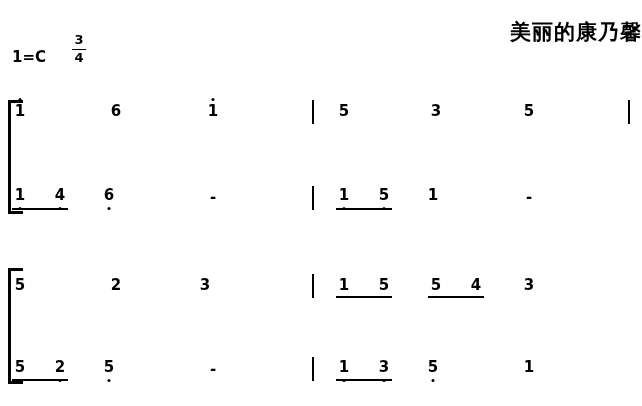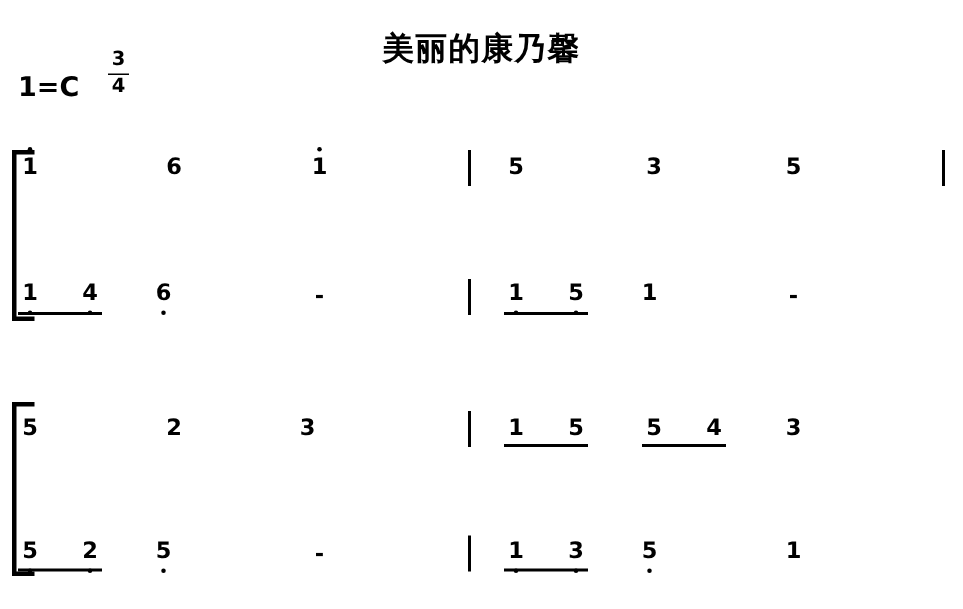--- a/index.html
+++ b/index.html
@@ -19,32 +19,32 @@
     position: absolute;
     left: 0; top: 0;
     width: 642px;
     height: 406px;
   }
   .title {
     position: absolute;
     top: 18px;
     left: 0;
     width: 642px;
-    text-align: center;
+    text-align: right;
     font-family: "DejaVu Sans", sans-serif;
     font-weight: bold;
     font-size: 21px;
     letter-spacing: 1px;
   }
   .key-sig {
     position: absolute;
     left: 12px;
     top: 48px;
     font-family: "DejaVu Sans", sans-serif;
-    font-size: 18px;
+    font-size: 15px;
     font-weight: bold;
   }
   .time-sig {
     position: absolute;
     left: 68px;
     top: 33px;
     width: 22px;
     text-align: center;
     font-family: "DejaVu Sans", sans-serif;
     font-size: 13px;

